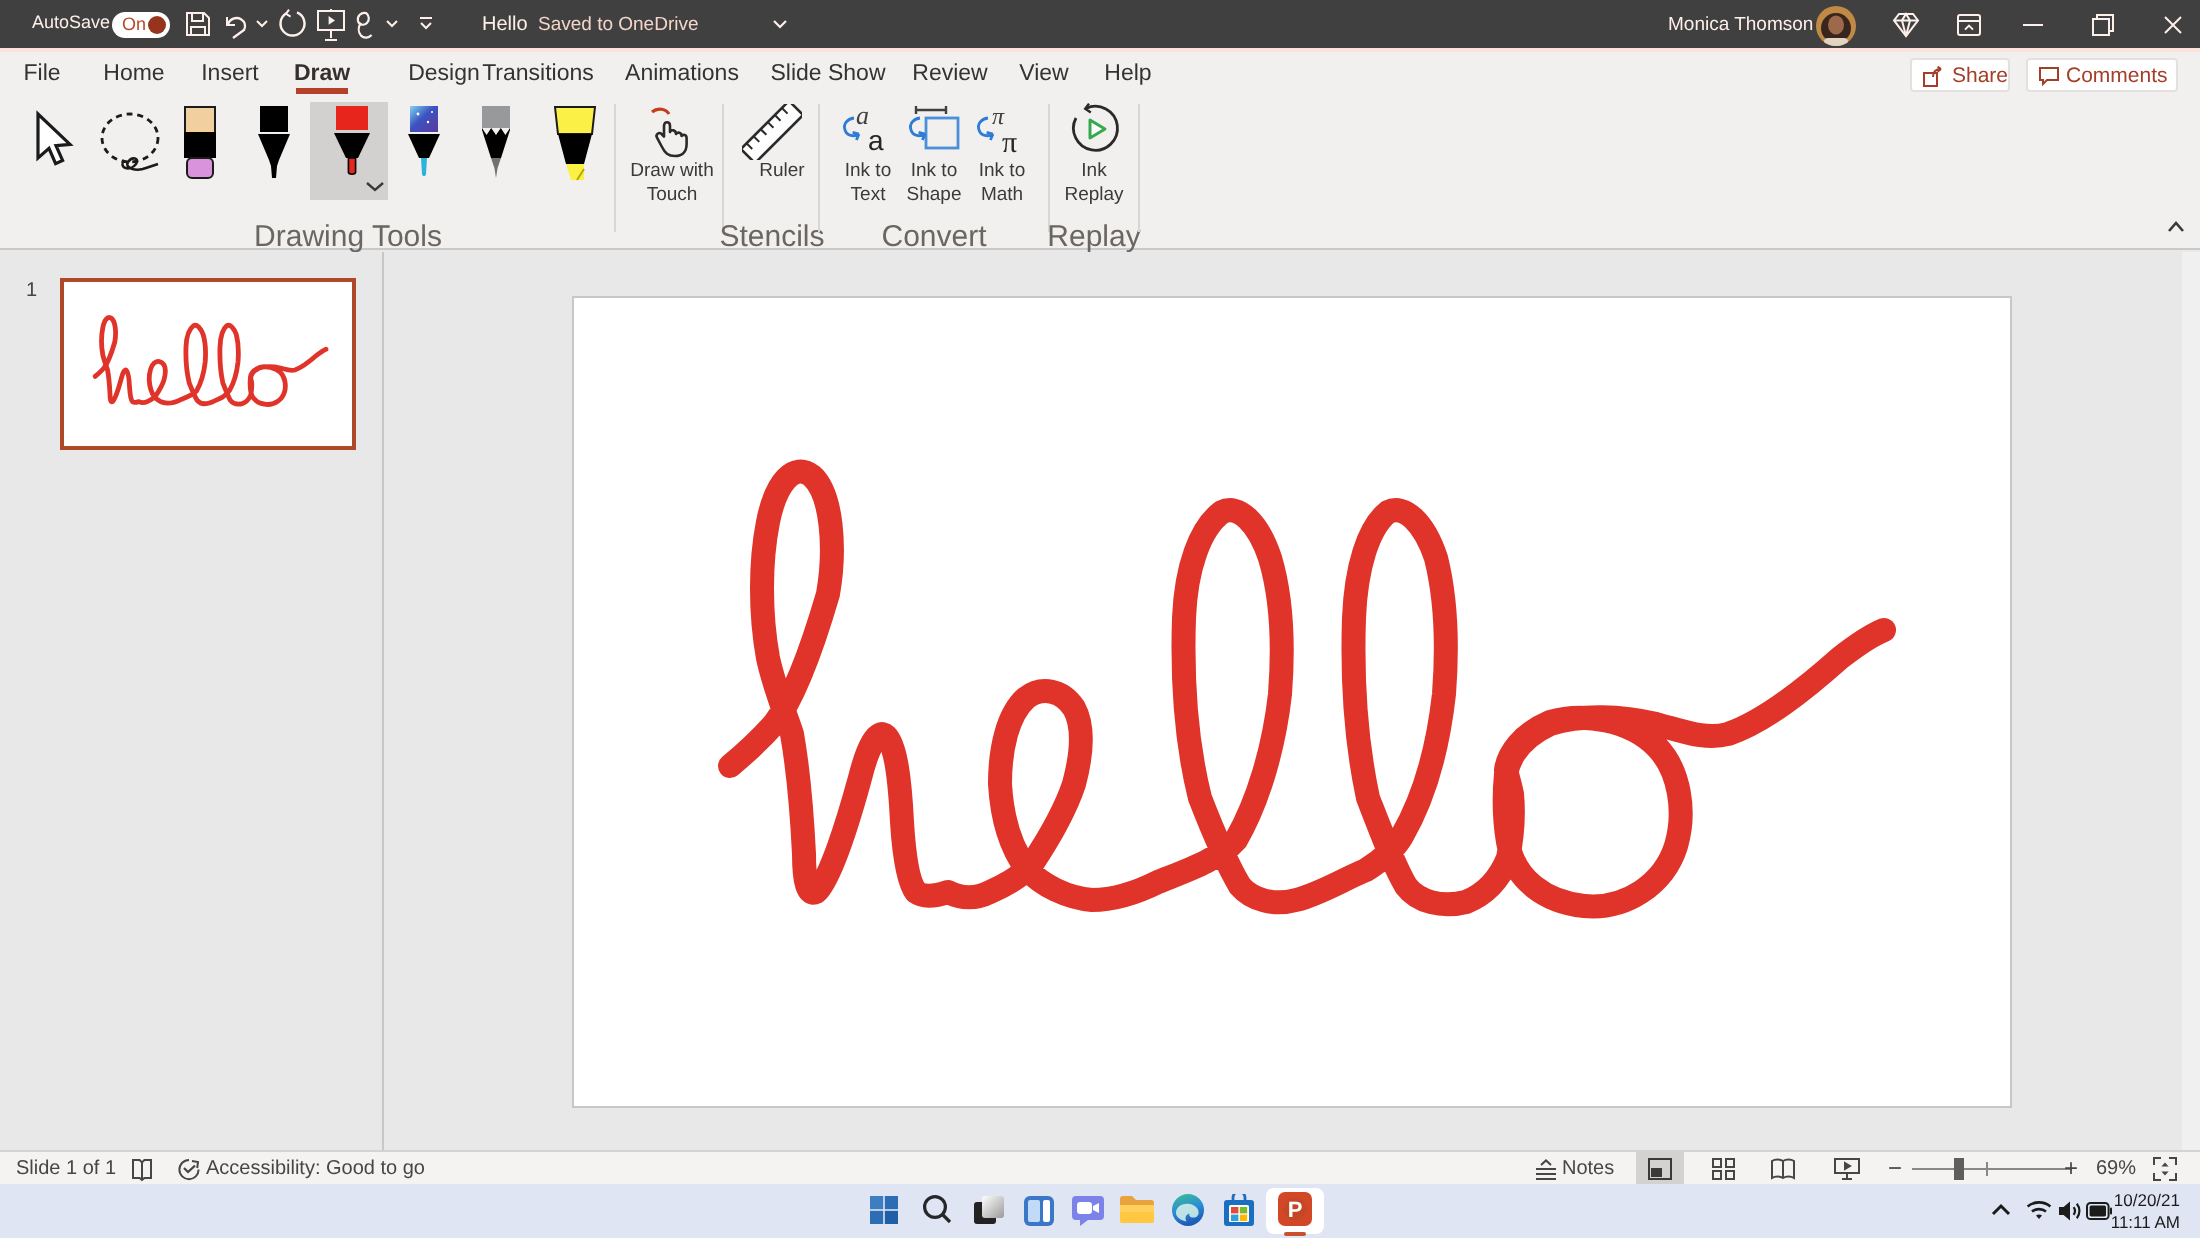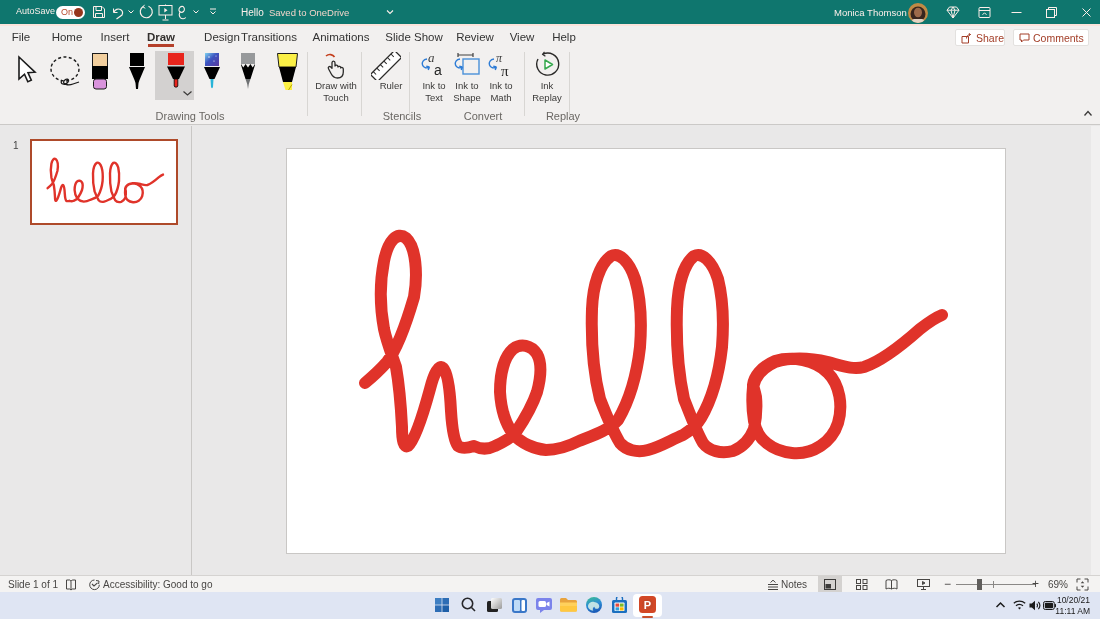--- a/index.html
+++ b/index.html
@@ -1,30 +1,30 @@
 <!DOCTYPE html>
 <html><head>
 <meta charset="utf-8">
 <style>
   * { margin:0; padding:0; box-sizing:border-box; }
   html,body { width:1100px; height:619px; overflow:hidden; }
   body { font-family:"Liberation Sans", sans-serif; position:relative; background:#E9E8E8; }
   .abs { position:absolute; }
 
   
-  #titlebar { left:0; top:0; width:1100px; height:24px; background:#0f766e; color:#fff;padding-left:24px; }
+  #titlebar { left:0; top:0; width:1100px; height:24px; background:#404040; color:#fff;padding-left:24px; }
   #titlebar .t { position:absolute; font-size:9px; color:#FDEFEA; }
 
   
   #menubar { left:0; top:24px; width:1100px; height:24px; background:#F2F0EF; border-top:2px solid #FBE3DB; }
   .menu { position:absolute; top:5px; font-size:11.5px; color:#333; transform:translateX(-50%); }
 
   
   #ribbon { left:0; top:48px; width:1100px; height:77px; background:#F2F0EF; border-bottom:1px solid #CBC9C7; }
-  .glabel { position:absolute; top:62px; font-size:11px; color:#6A6763; transform:translateX(-50%);margin-left:16px; }
+  .glabel { position:absolute; top:62px; font-size:15px; color:#6A6763; transform:translateX(-50%); }
   .vsep { position:absolute; top:4px; height:64px; width:1px; background:#D8D6D3; }
   .btxt { position:absolute; font-size:9.5px; color:#3B3A39; text-align:center; transform:translateX(-50%); line-height:11.5px; }
 
   
   #main { left:0; top:126px; width:1100px; height:449px; background:#E9E8E8; }
   #panelline { left:191px; top:126px; width:1px; height:449px; background:#C9C7C5; }
   #thumbwrap { left:30px; top:139px; width:148px; height:86px; background:#fff; border:2px solid #AE4A2A; }
   #thumbnum { left:13px; top:140px; font-size:10px; color:#444; }
   #slide { left:286px; top:148px; width:720px; height:406px; background:#fff; border:1px solid #C9C7C5; }
 

